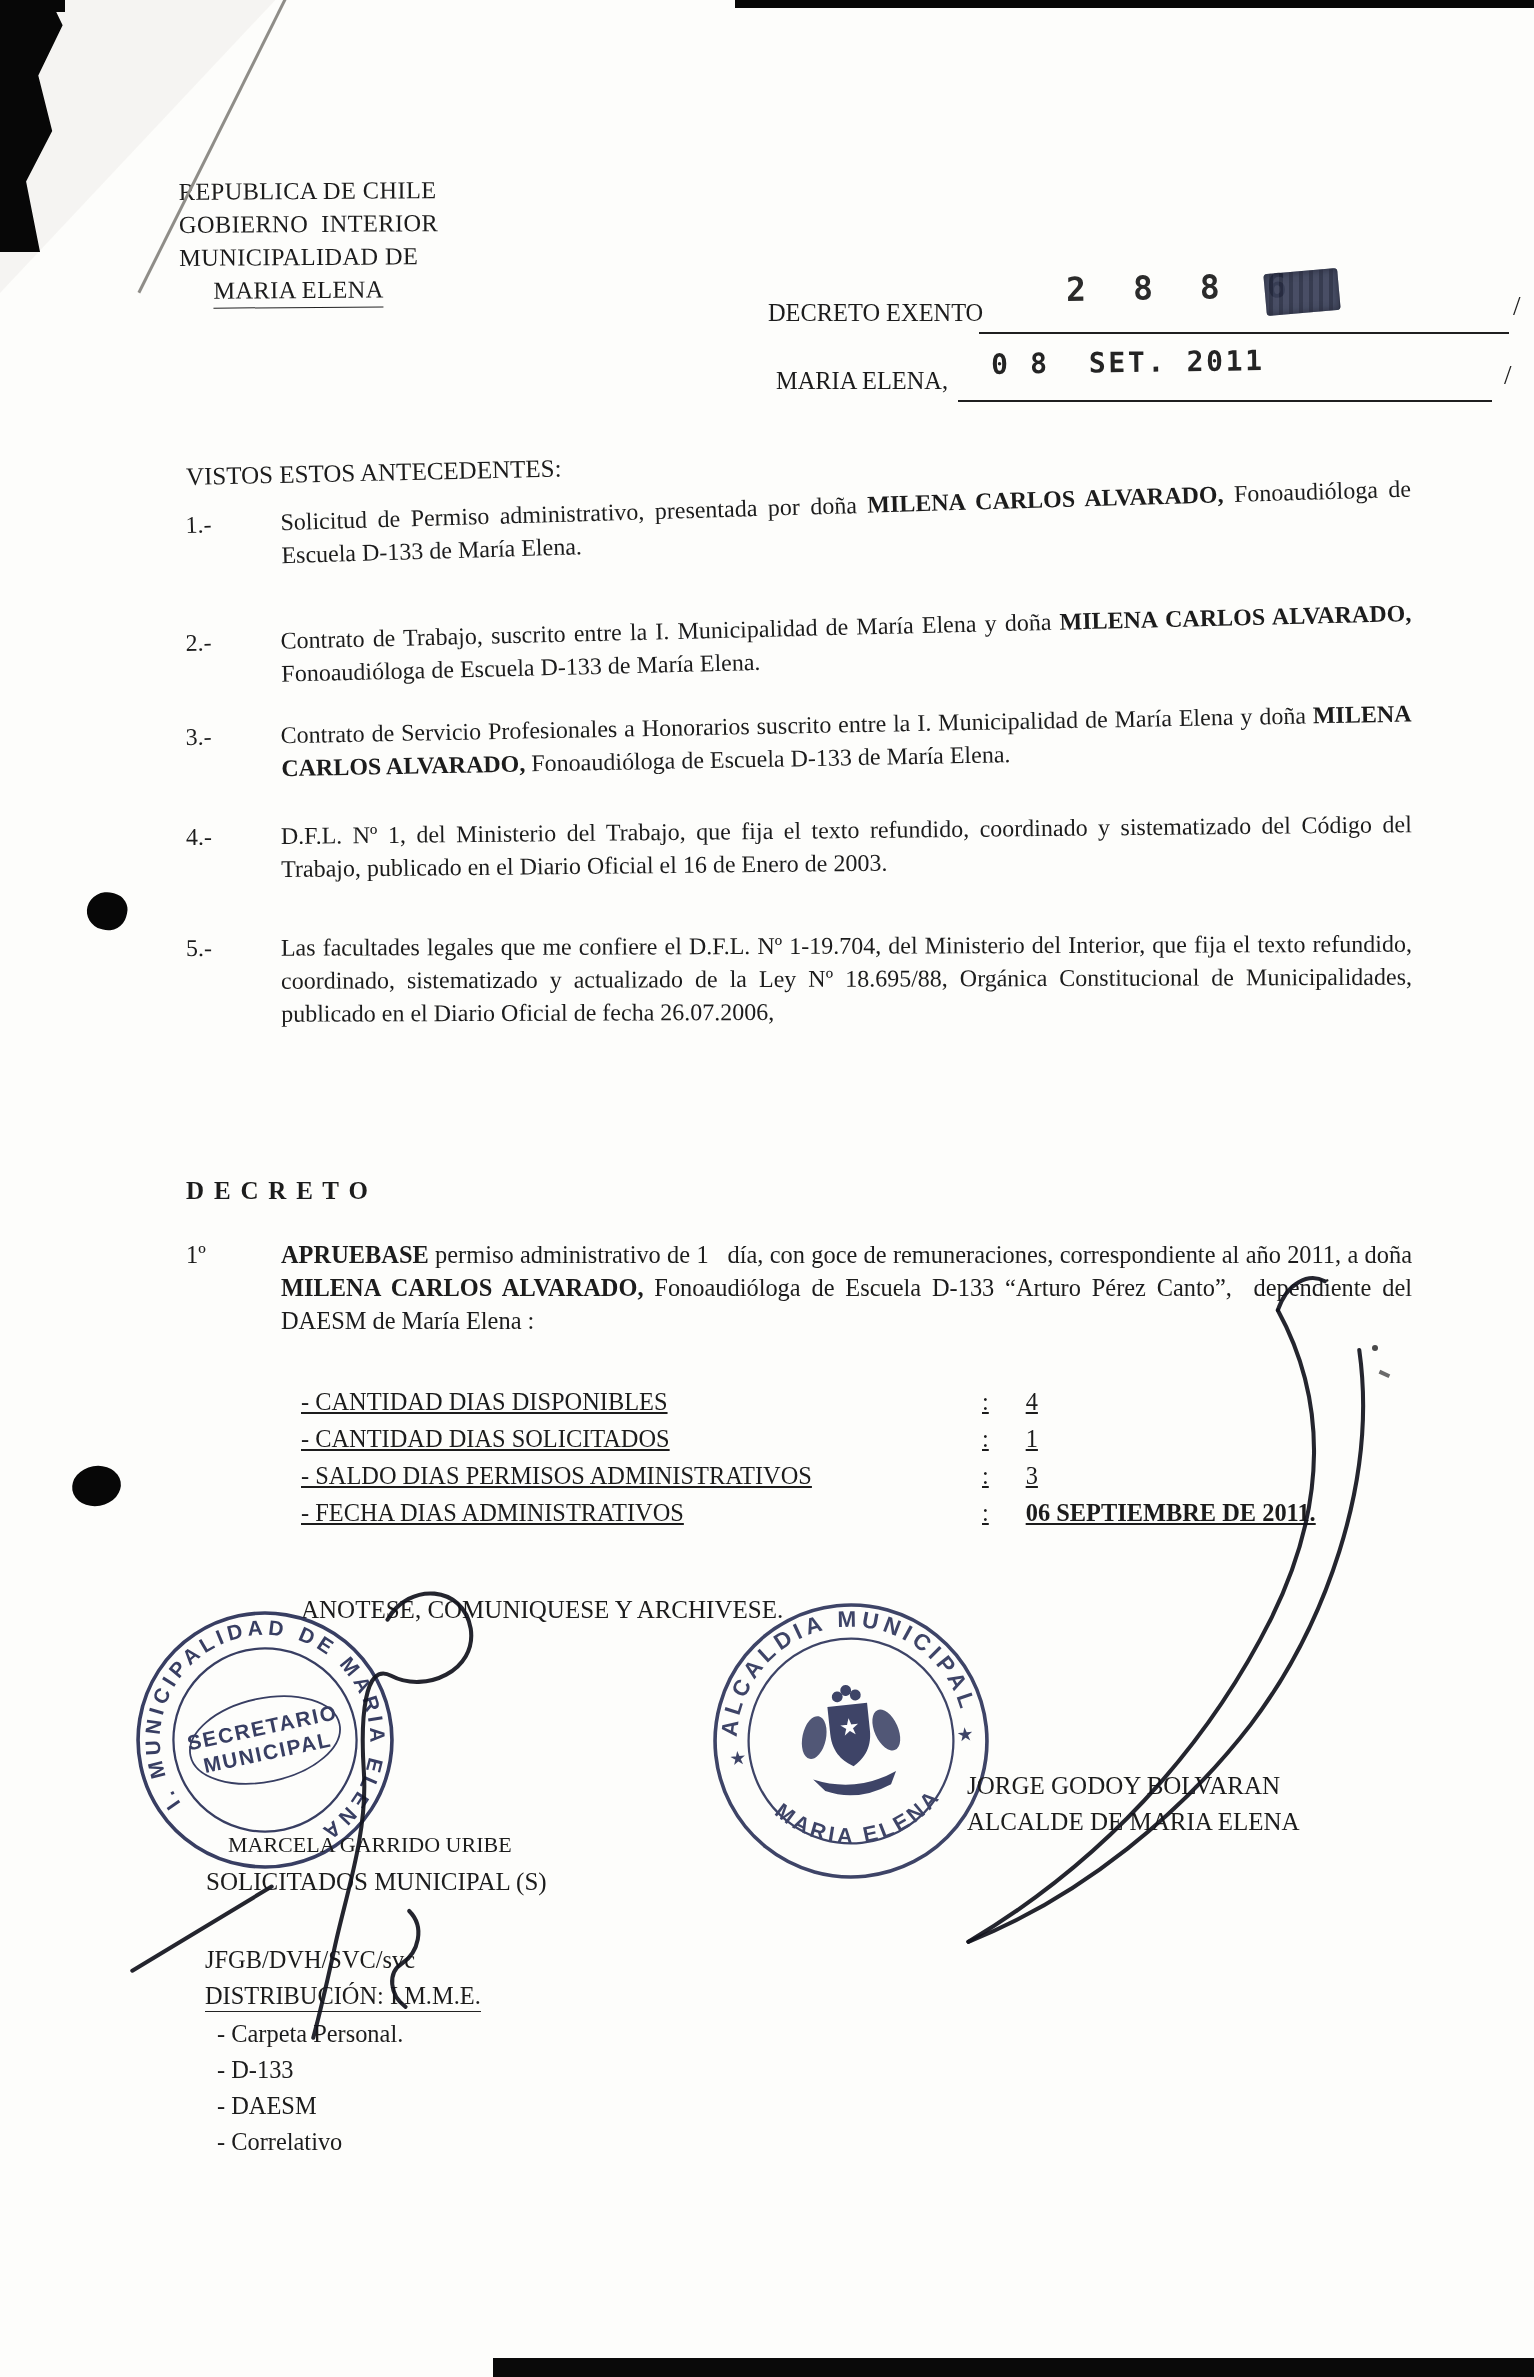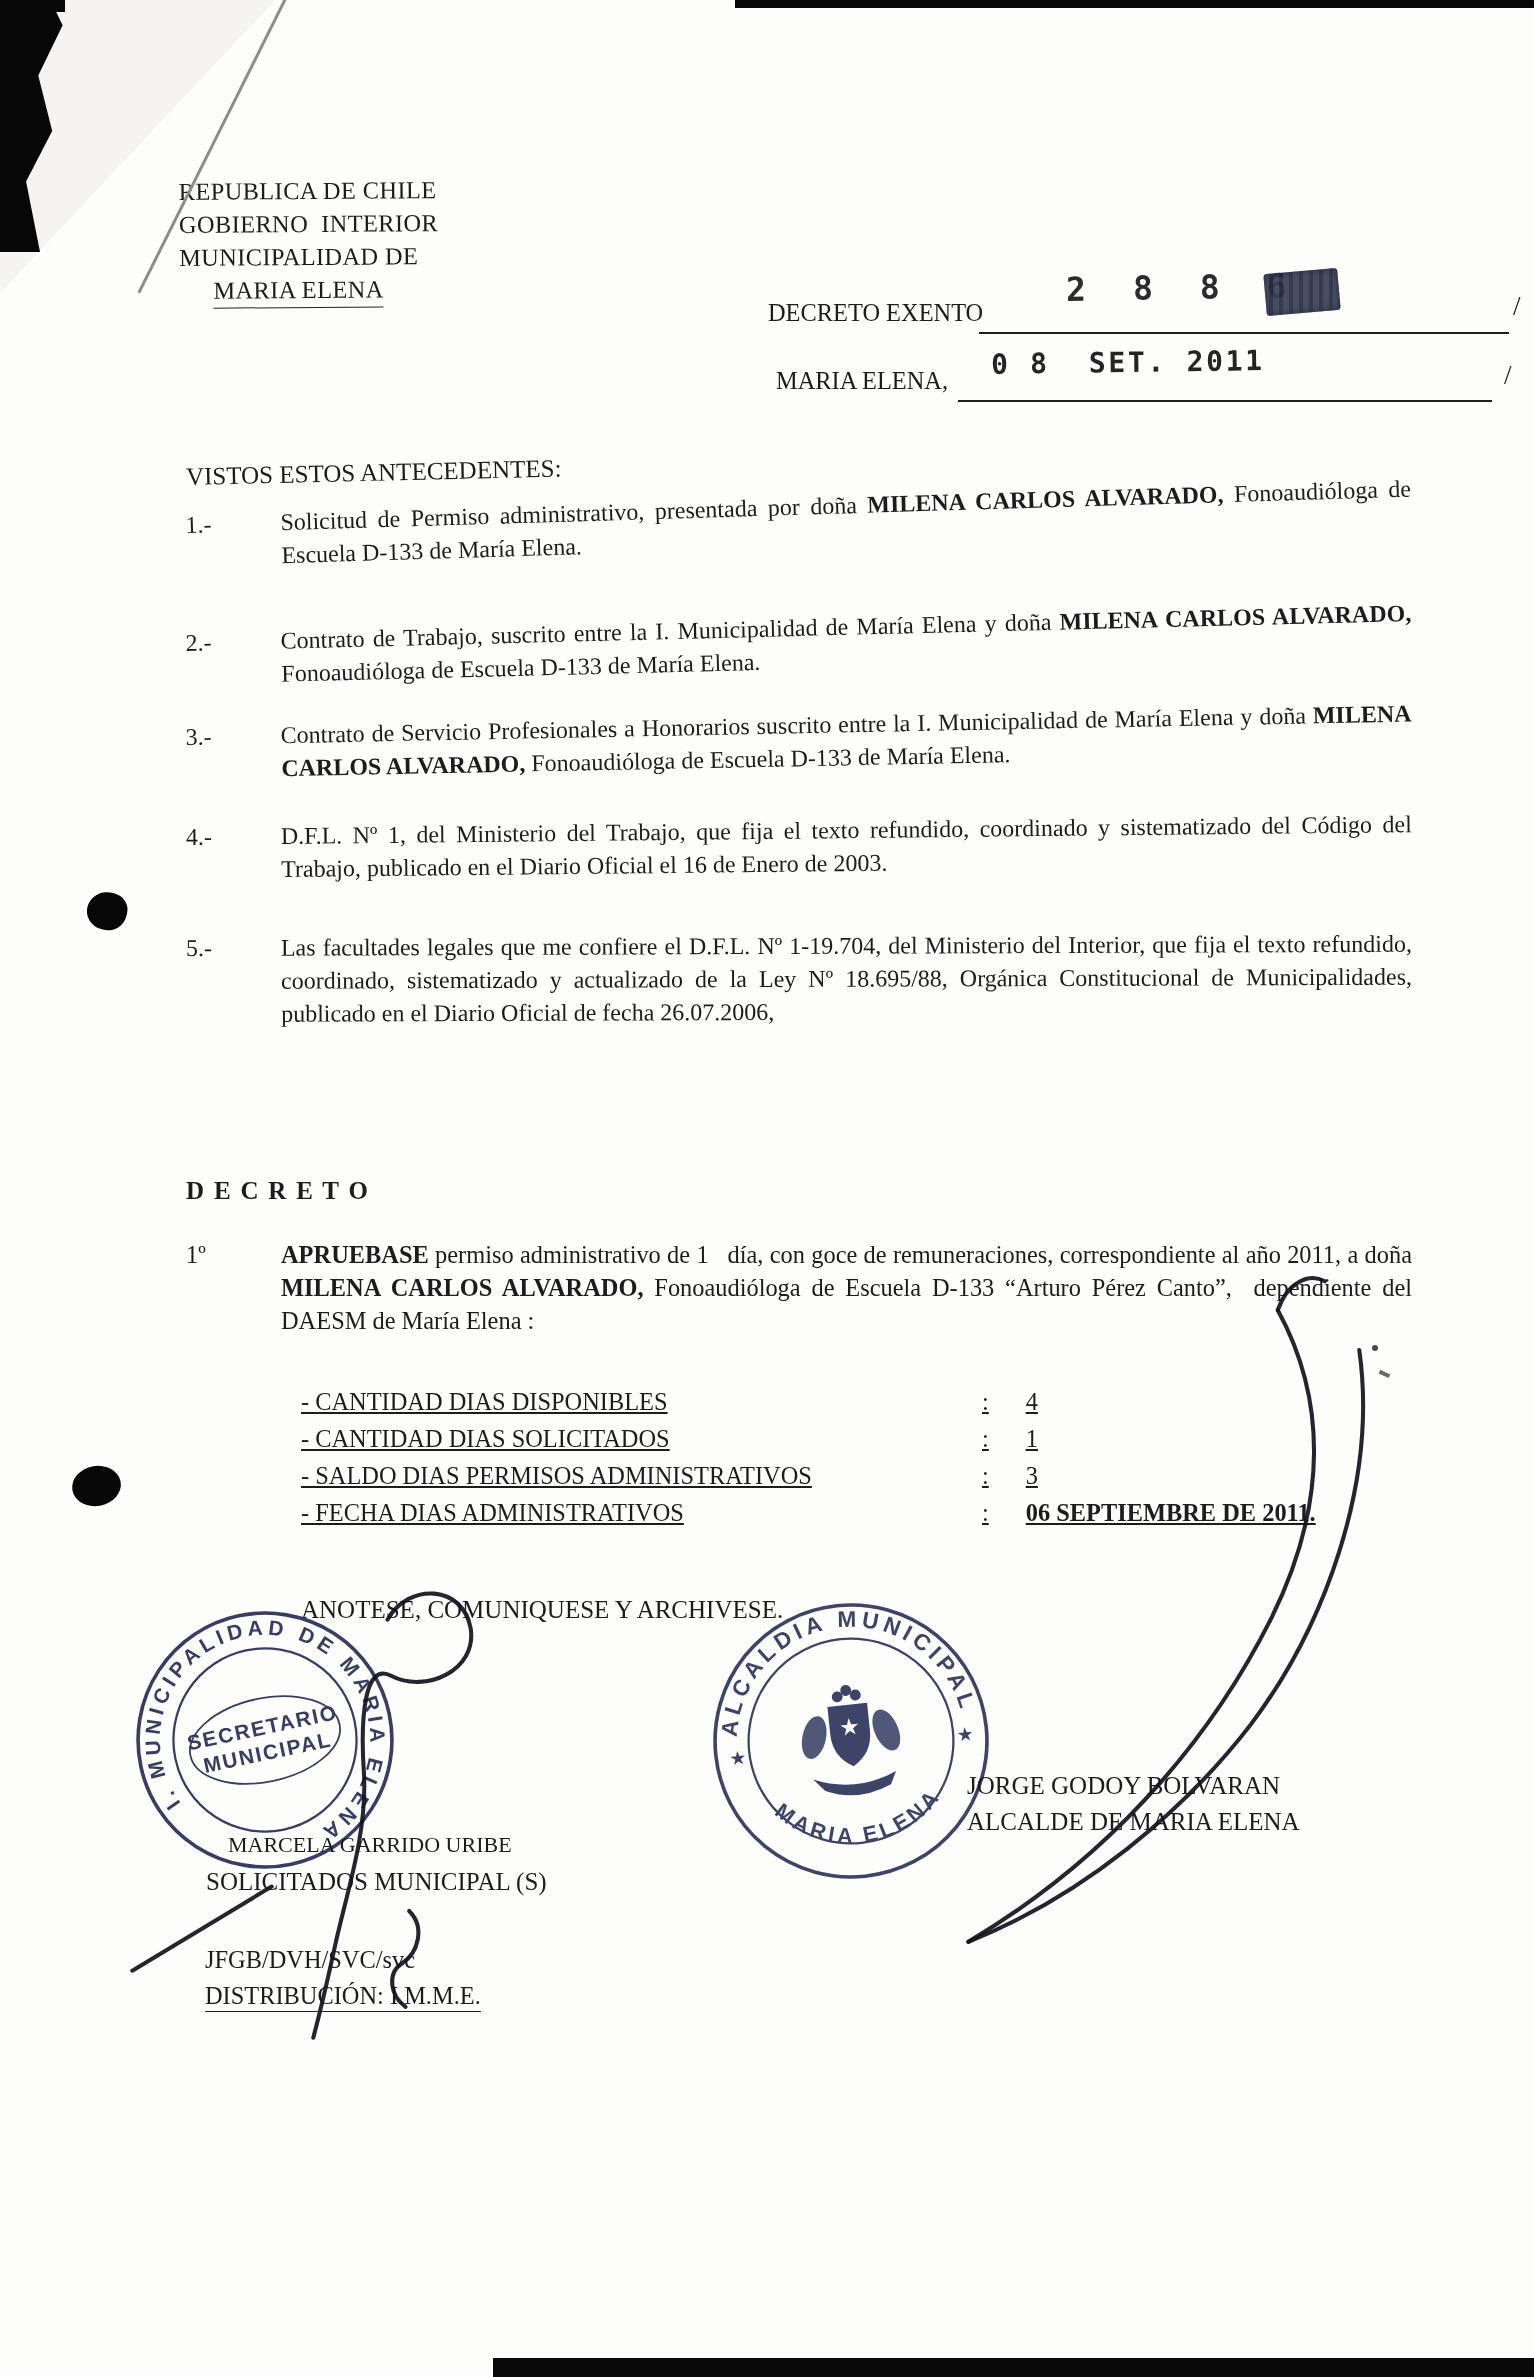--- a/index.html
+++ b/index.html
@@ -236,20 +236,26 @@
     </g>
   </svg>
 
   <div id="secretary-name" class="abs">MARCELA GARRIDO URIBE</div>
   <div id="secretary-title" class="abs">SOLICITADOS MUNICIPAL (S)</div>
   <div id="mayor-name" class="abs">JORGE GODOY BOLVARAN</div>
   <div id="mayor-title" class="abs">ALCALDE DE MARIA ELENA</div>
 
   <div id="initials" class="abs">JFGB/DVH/SVC/svc</div>
   <div id="distribution" class="abs">DISTRIBUCIÓN: I.M.M.E.</div>
+  <div id="dist-list" class="abs">
+      <div class="dist-item">- Carpeta Personal.</div>
+      <div class="dist-item">- D-133</div>
+      <div class="dist-item">- DAESM</div>
+      <div class="dist-item">- Correlativo</div>
+    </div>
 
 
   <svg id="signatures" class="abs" width="1535" height="2377" viewBox="0 0 1696 2627">
     <path d="M 1412 1448 C 1465 1545 1468 1660 1405 1788 C 1348 1902 1245 2042 1070 2146"></path>
     <path d="M 1502 1492 C 1523 1640 1462 1800 1382 1906 C 1308 2002 1196 2096 1070 2146"></path>
     <path d="M 1412 1448 C 1422 1418 1446 1406 1464 1416"></path>
     <path d="M 428 1790 C 452 1748 512 1752 520 1800 C 527 1846 470 1872 432 1852 C 402 1836 398 1900 402 1960 C 406 2030 380 2100 368 2160 C 360 2196 352 2230 346 2252"></path>
     <path d="M 146 2178 L 300 2085"></path>
     <path d="M 452 2112 C 470 2130 462 2158 444 2170 C 428 2180 430 2205 448 2218"></path>
   </svg>

